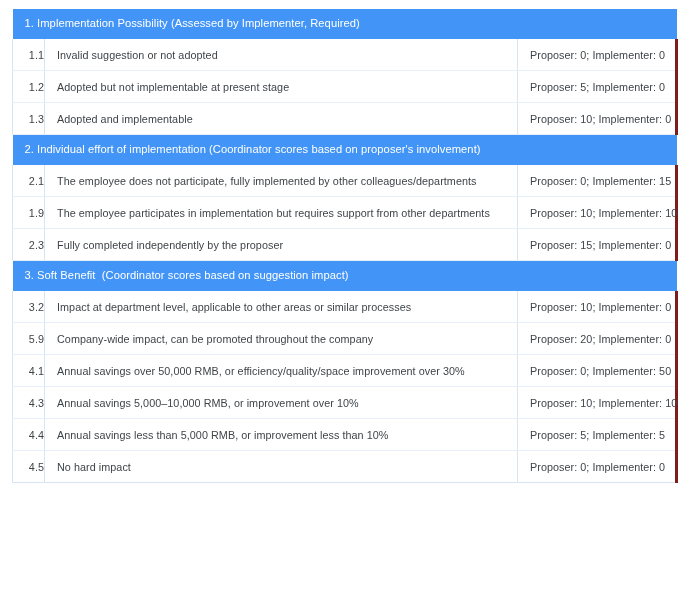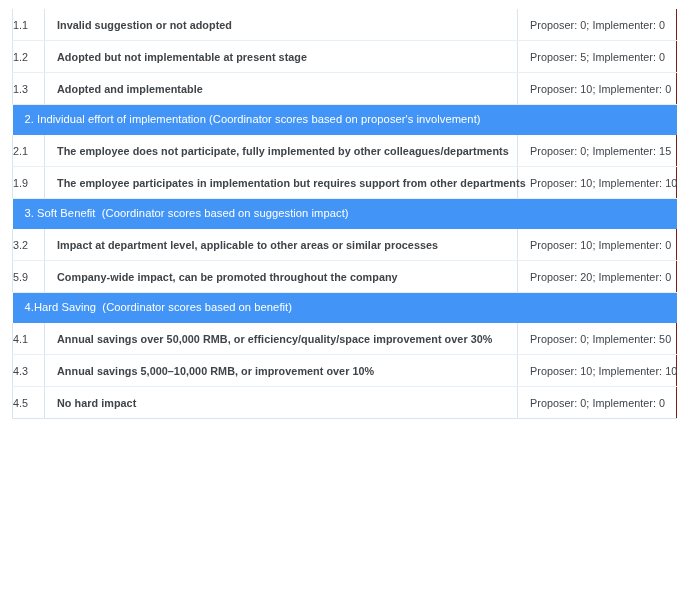--- a/index.html
+++ b/index.html
@@ -47,49 +47,51 @@
     font-size: 10.8px;
     color: #3f4449;
     background: #ffffff;
     border-bottom: 1px solid #e6eef7;
     border-right: 1px solid #d8e4f2;
     vertical-align: middle;
     letter-spacing: 0.05px;
     white-space: pre;
   }
   tr.data-row > td.cell-num {
-    text-align: left;
+    text-align: right;
     padding: 0;
     color: #3f4449;
     border-left: 1px solid #d8e4f2;
   }
   tr.data-row > td.cell-desc {
     padding: 0 10px 0 12px;
-    font-weight: bold;
   }
   tr.data-row > td.cell-score {
     padding: 0 10px 0 12px;
-    border-right: 1px solid #7f1d1d;
+    border-right: 3px solid #7f1d1d;
   }
 
   
   tr.data-row.last-of-table > td {
     border-bottom: 1px solid #d8e4f2;
   }
 </style>
 </head>
 <body>
 
 <table class="scoring-table">
   <colgroup>
     <col class="col-num">
     <col class="col-desc">
     <col class="col-score">
   </colgroup>
   <tbody>
+      <tr class="section-header">
+        <td colspan="3">1. Implementation Possibility (Assessed by Implementer, Required)</td>
+      </tr>
       <tr class="data-row">
         <td class="cell-num">1.1</td>
         <td class="cell-desc">Invalid suggestion or not adopted</td>
         <td class="cell-score">Proposer: 0; Implementer: 0</td>
       </tr>
       <tr class="data-row">
         <td class="cell-num">1.2</td>
         <td class="cell-desc">Adopted but not implementable at present stage</td>
         <td class="cell-score">Proposer: 5; Implementer: 0</td>
       </tr>
@@ -104,45 +106,52 @@
       <tr class="data-row">
         <td class="cell-num">2.1</td>
         <td class="cell-desc">The employee does not participate, fully implemented by other colleagues/departments</td>
         <td class="cell-score">Proposer: 0; Implementer: 15</td>
       </tr>
       <tr class="data-row">
         <td class="cell-num">1.9</td>
         <td class="cell-desc">The employee participates in implementation but requires support from other departments</td>
         <td class="cell-score">Proposer: 10; Implementer: 10</td>
       </tr>
+      <tr class="data-row">
+        <td class="cell-num">2.3</td>
+        <td class="cell-desc">Fully completed independently by the proposer</td>
+        <td class="cell-score">Proposer: 15; Implementer: 0</td>
+      </tr>
       <tr class="section-header">
         <td colspan="3">3. Soft Benefit  (Coordinator scores based on suggestion impact)</td>
       </tr>
       <tr class="data-row">
         <td class="cell-num">3.2</td>
         <td class="cell-desc">Impact at department level, applicable to other areas or similar processes</td>
         <td class="cell-score">Proposer: 10; Implementer: 0</td>
       </tr>
       <tr class="data-row">
         <td class="cell-num">5.9</td>
         <td class="cell-desc">Company-wide impact, can be promoted throughout the company</td>
         <td class="cell-score">Proposer: 20; Implementer: 0</td>
       </tr>
-      <tr class="section-header">
-        <td colspan="3">4.Hard Saving  (Coordinator scores based on benefit)</td>
-      </tr>
       <tr class="data-row">
         <td class="cell-num">4.1</td>
         <td class="cell-desc">Annual savings over 50,000 RMB, or efficiency/quality/space improvement over 30%</td>
         <td class="cell-score">Proposer: 0; Implementer: 50</td>
       </tr>
       <tr class="data-row">
         <td class="cell-num">4.3</td>
         <td class="cell-desc">Annual savings 5,000–10,000 RMB, or improvement over 10%</td>
         <td class="cell-score">Proposer: 10; Implementer: 10</td>
       </tr>
+      <tr class="data-row">
+        <td class="cell-num">4.4</td>
+        <td class="cell-desc">Annual savings less than 5,000 RMB, or improvement less than 10%</td>
+        <td class="cell-score">Proposer: 5; Implementer: 5</td>
+      </tr>
       <tr class="data-row last-of-table">
         <td class="cell-num">4.5</td>
         <td class="cell-desc">No hard impact</td>
         <td class="cell-score">Proposer: 0; Implementer: 0</td>
       </tr>
     </tbody>
 </table>
 
 </body></html>

